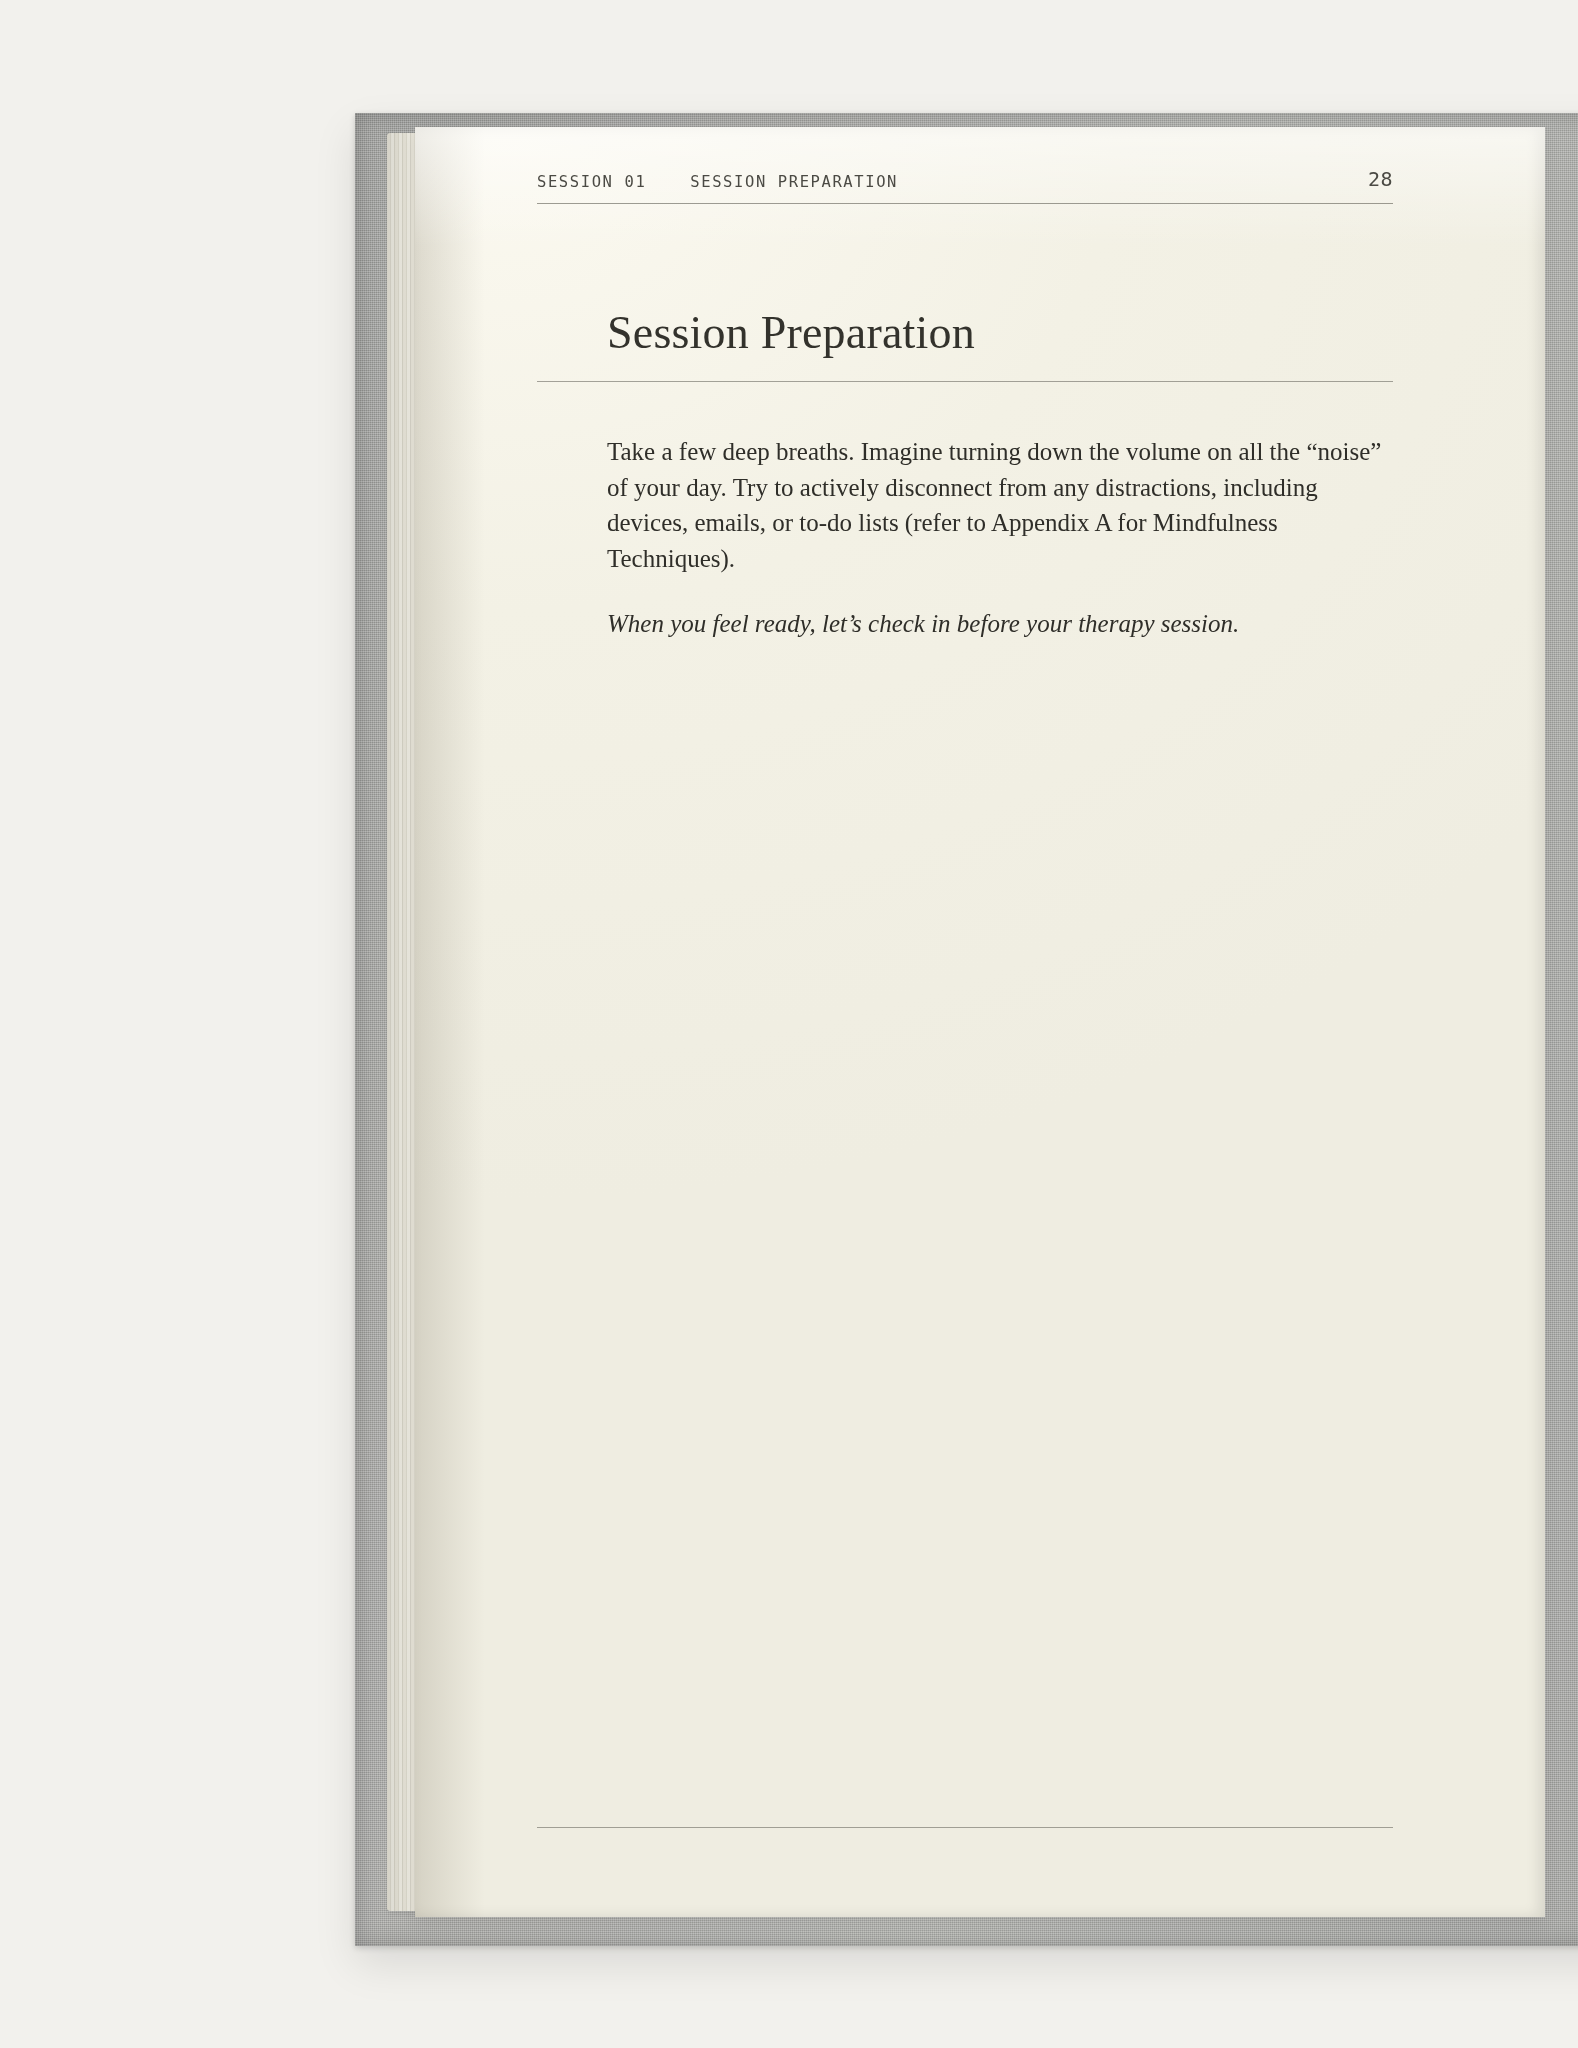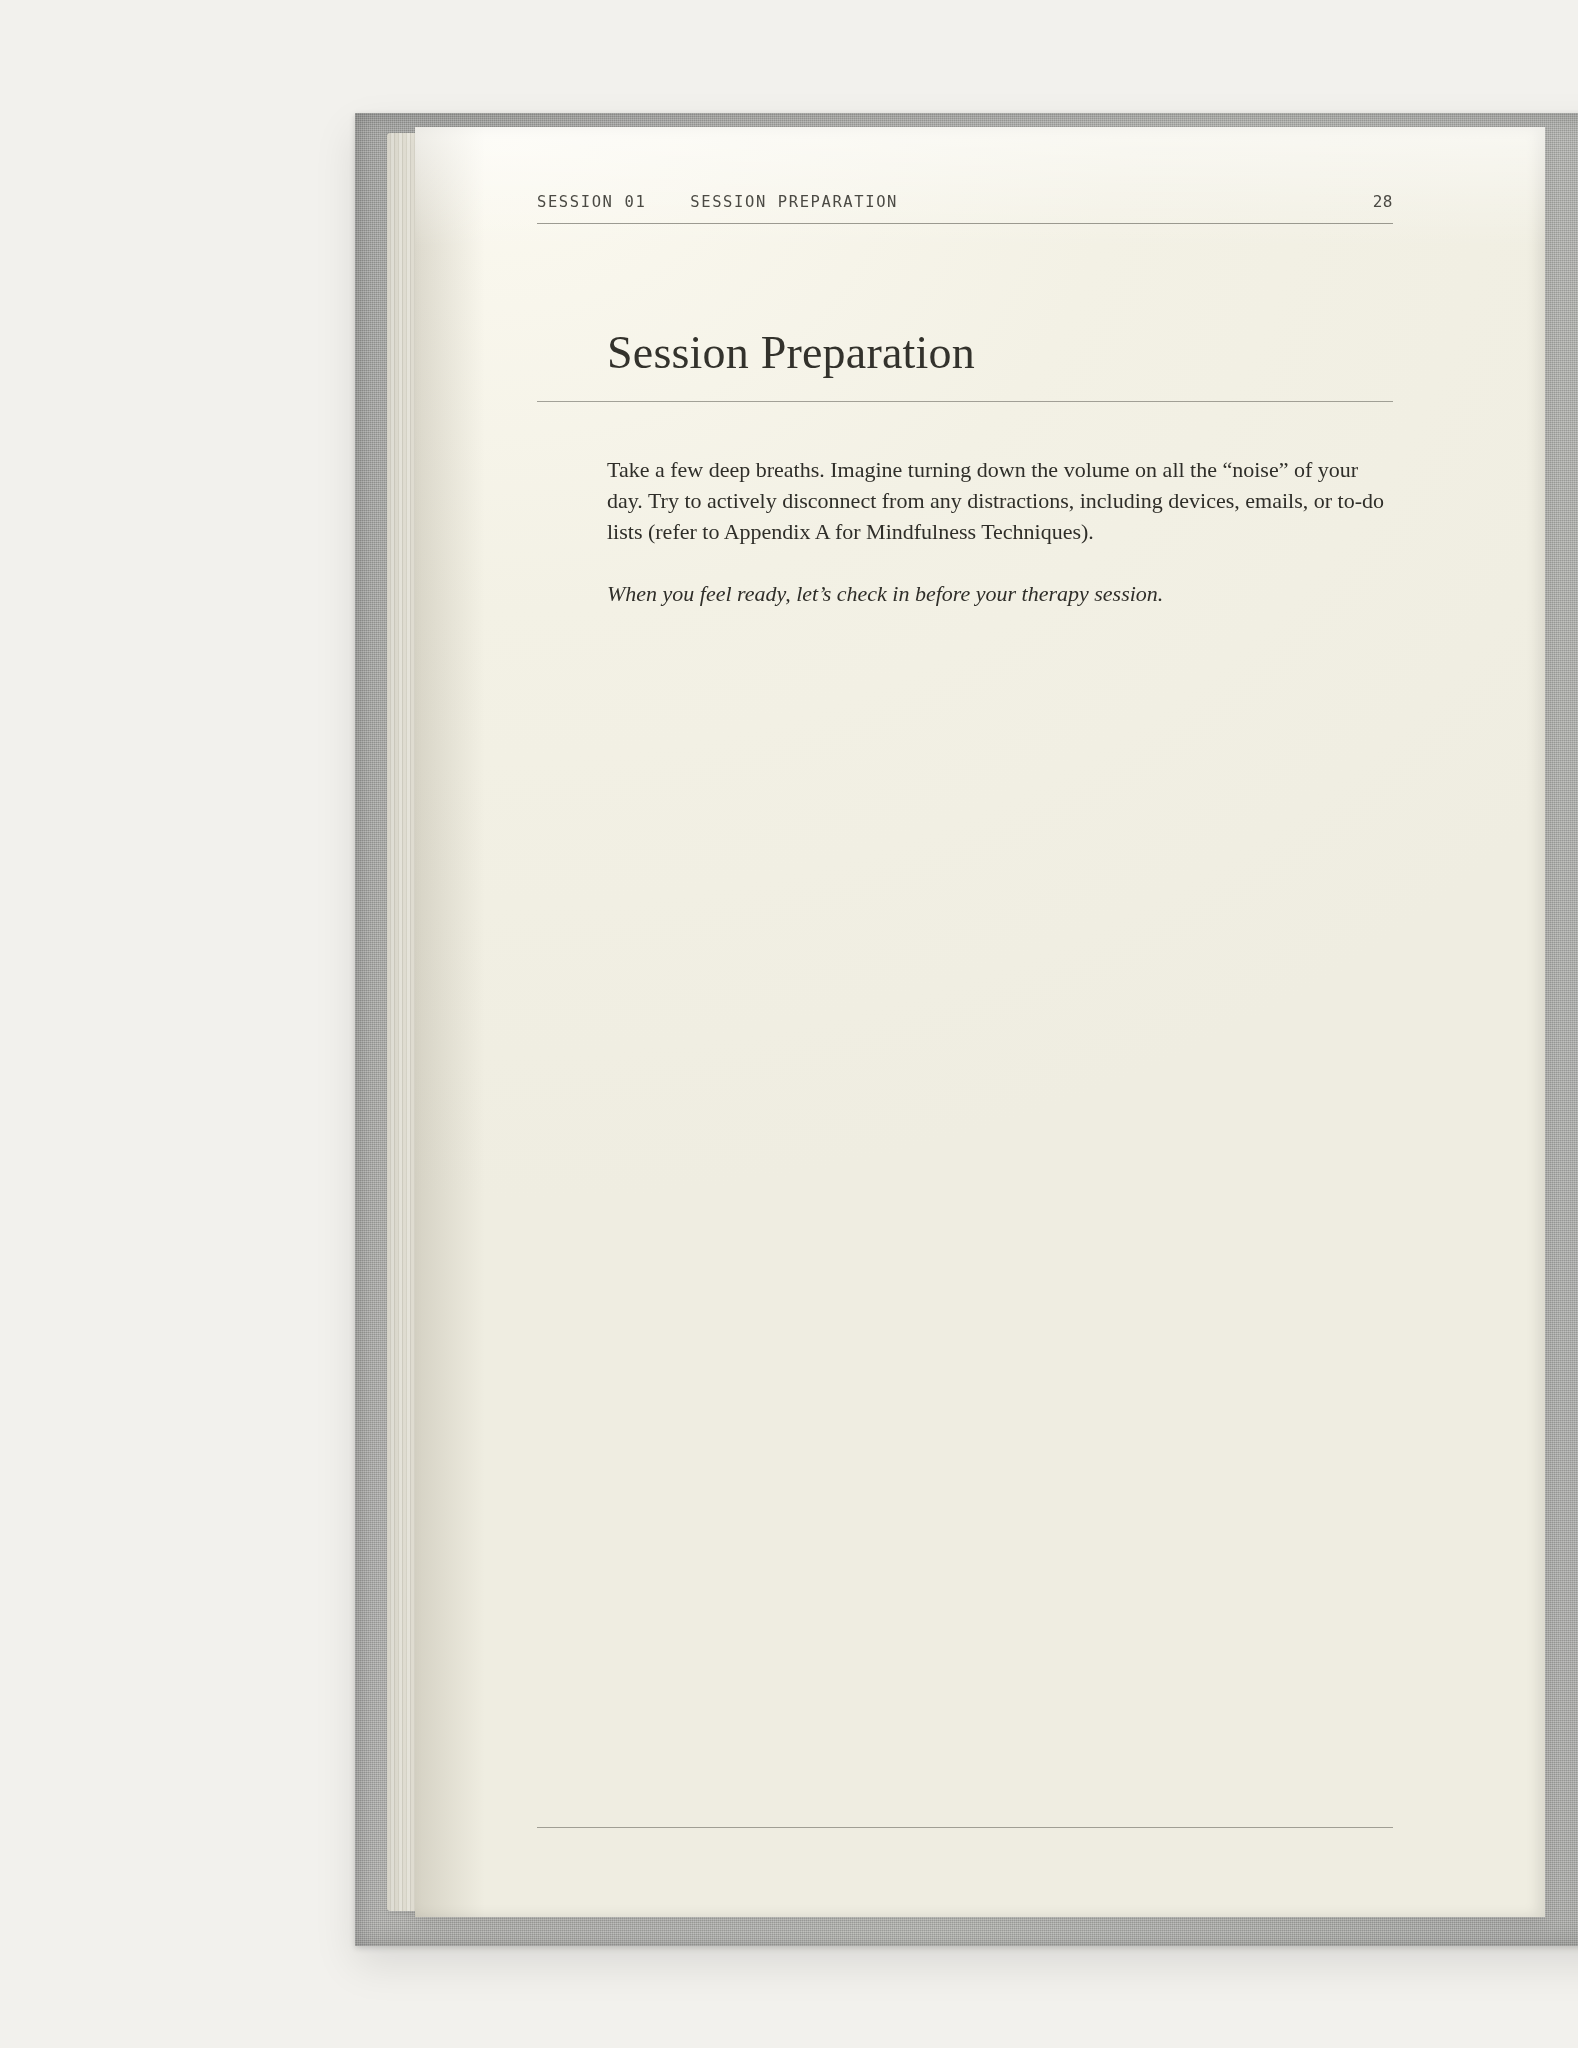--- a/index.html
+++ b/index.html
@@ -106,24 +106,23 @@
     font-family: "DejaVu Sans Mono", monospace;
     font-size: 15.5px;
     letter-spacing: 1.6px;
     color: #4b4a44;
     padding-bottom: 12px;
   }
   .running-head .sess { margin-right: 44px; }
   .running-head .spacer { flex: 1; }
   .running-head .pageno {
     font-family: "DejaVu Sans Mono", monospace;
-    font-size: 16px;
+    font-size: 20px;
     letter-spacing: 0.5px;
     color: #4b4a44;
-    margin-top: 25px;
   }
   .rule {
     height: 1px;
     background: #6a6960;
     opacity: .65;
   }
 
   .title {
     font-family: "Liberation Serif", serif;
     font-size: 46px;
@@ -137,21 +136,21 @@
     height: 1px;
     background: #6a6960;
     opacity: .6;
     margin-top: 2px;
   }
 
   .body-copy {
     margin: 52px 16px 0 70px;
     width: 786px;
     font-family: "Liberation Serif", serif;
-    font-size: 22px;
+    font-size: 25px;
     line-height: 1.42;
     color: #2f2e29;
   }
   .body-copy p { margin: 0 0 30px 0; }
   .body-copy p:last-child { margin-bottom: 0; font-style: italic; }
 
   .foot-rule {
     position: absolute;
     left: 122px;
     top: 1700px;

